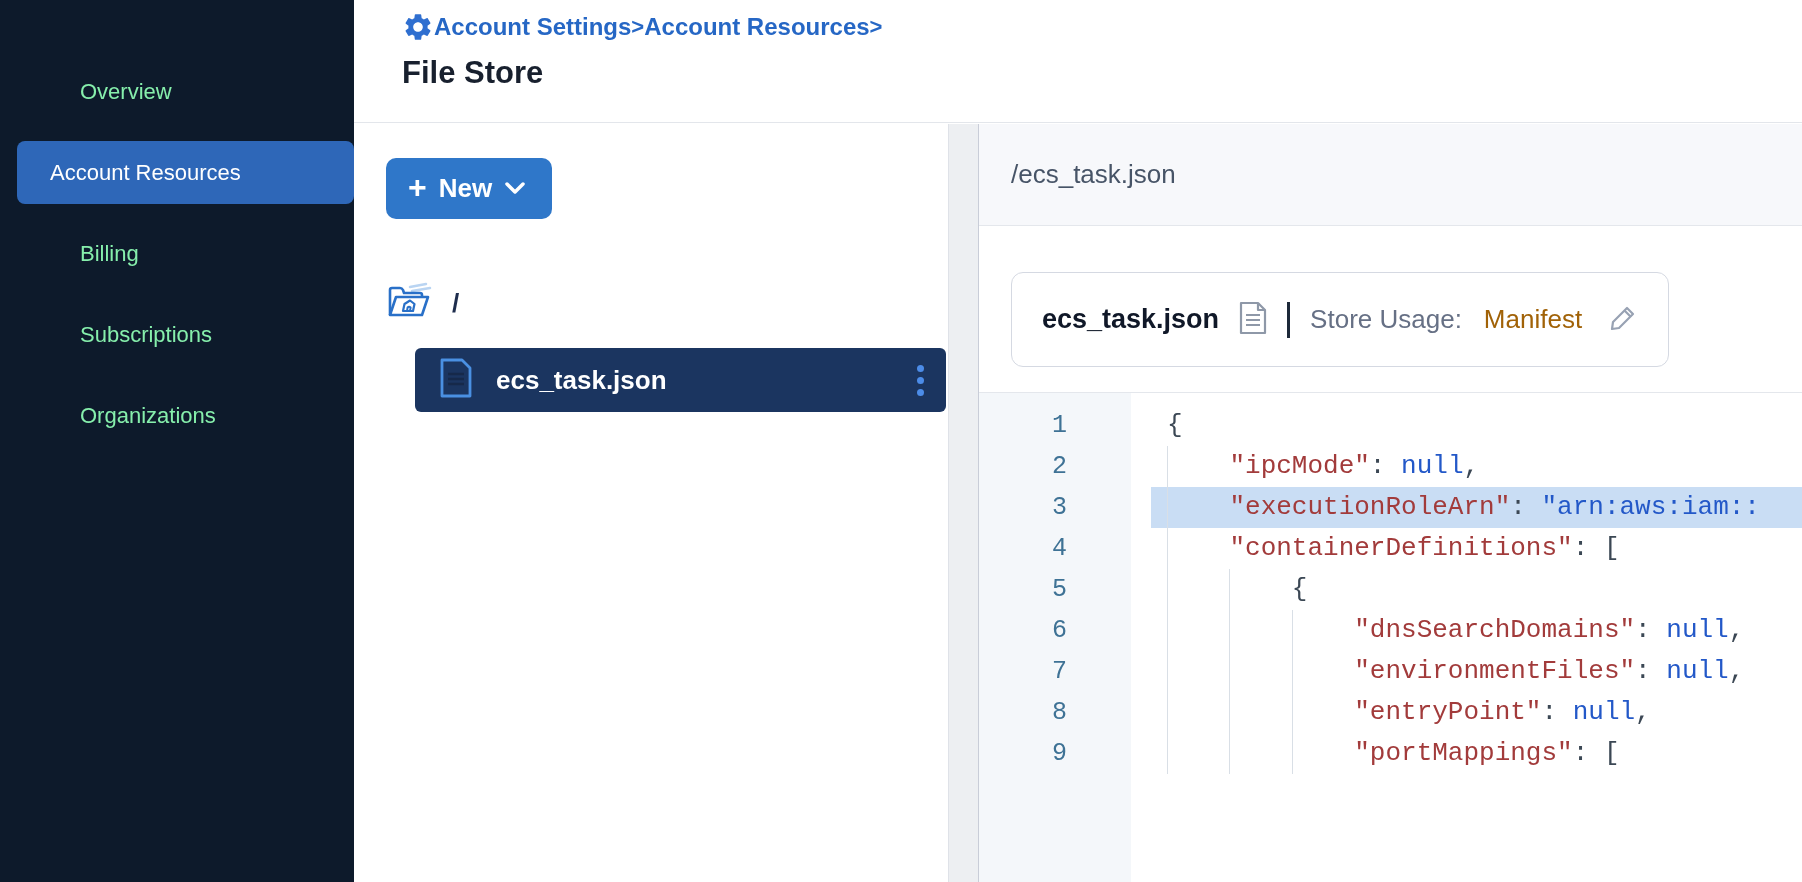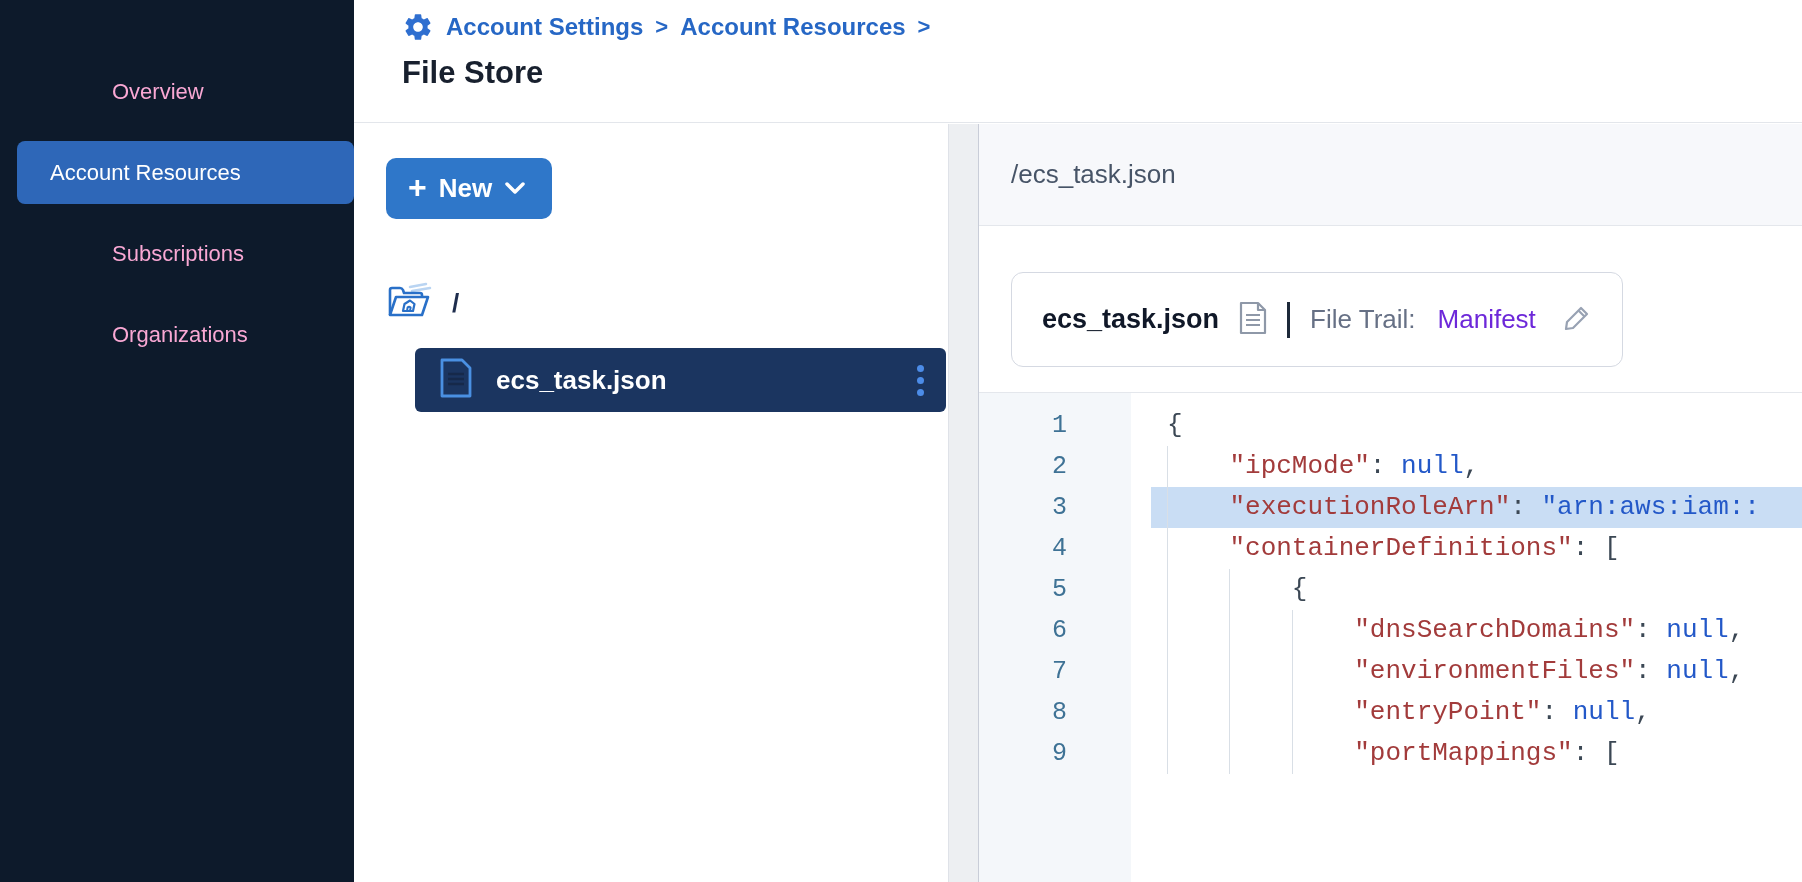--- a/index.html
+++ b/index.html
@@ -4,28 +4,28 @@
 <style>
   * { margin:0; padding:0; box-sizing:border-box; }
   html,body { width:1802px; height:882px; overflow:hidden; background:#ffffff;
               font-family:"Liberation Sans", sans-serif; }
   .app { position:relative; width:1802px; height:882px; }
 
   
   .sidebar { position:absolute; left:0; top:0; width:354px; height:882px;
              background:#0d1a2b; padding-top:60px; z-index:3; }
   .side-item { height:63px; margin-bottom:18px; display:flex; align-items:center;
-               padding-left:80px; color:#f9a8d4; font-size:22px; cursor:pointer;margin-left:32px; }
+               padding-left:80px; color:#86efac; font-size:22px; cursor:pointer; }
   .side-item.active { background:#2e67b8; border-radius:8px; margin-left:17px;
                       padding-left:33px; color:#ffffff; }
 
   
   .page-header { position:absolute; left:354px; top:0; width:1448px; height:123px;
                  background:#ffffff; border-bottom:1px solid #e3e6eb; padding:9px 0 0 48px; }
-  .breadcrumb { display:flex; align-items:center; gap:12px; height:36px; }
+  .breadcrumb { display:flex; align-items:center; height:36px; }
   .crumb-link { color:#2667c5; font-size:24px; font-weight:600; cursor:pointer; }
   .crumb-sep  { color:#2667c5; font-size:22px; font-weight:600; }
   .gear { width:32px; height:32px; color:#2f6fd0; }
   .page-title { margin-top:10px; font-size:31px; font-weight:700; color:#18202e; }
 
   
   .content { position:absolute; left:354px; top:124px; width:1448px; height:758px;
              display:flex; }
 
   
@@ -64,21 +64,21 @@
   .tab.active { font-weight:700; color:#101828; }
   .tab-underline { position:absolute; left:30px; bottom:-2px; width:128px; height:8px;
                    background:#2f77c9; border-radius:6px 6px 0 0; }
   .info-row { padding:46px 0 0 32px; }
   .info-box { display:inline-flex; align-items:center; gap:20px; height:95px;
               padding:0 30px; border:1.5px solid #d5d9e2; border-radius:12px;
               background:#ffffff; }
   .info-name { font-size:27px; font-weight:700; color:#101828; }
   .info-divider { width:3px; height:36px; background:#1d2939; }
   .info-usage-label { font-size:26px; color:#667085; }
-  .info-usage-value { font-size:26px; color:#6d28d9; margin-left:2px; }
+  .info-usage-value { font-size:26px; color:#a16207; margin-left:2px; }
   .icon-doc { color:#8e98a8; }
   .icon-pencil { color:#98a2b3; margin-left:6px; cursor:pointer; }
 
   
   .code-area { margin-top:25px; border-top:1px solid #e4e7ec; flex:1; display:flex;
                overflow:hidden; font-family:"Liberation Mono", monospace; }
   .gutter { width:152px; background:#f4f7fa; padding-top:12px; }
   .gutter .num { height:41px; line-height:41px; text-align:right; padding-right:64px;
                  font-size:25px; color:#3e7295; }
   .code-lines { flex:1; padding-top:12px; margin-left:20px; overflow:hidden; }
@@ -92,20 +92,21 @@
   .tok-p { color:#3b4754; }
 </style>
 </head>
 <body>
 
 <div class="app">
 
   <nav class="sidebar" id="sidebar">
       <div class="side-item">Overview</div>
       <div class="side-item active">Account Resources</div>
+      <div class="side-item">Billing</div>
       <div class="side-item">Subscriptions</div>
       <div class="side-item">Organizations</div>
     </nav>
 
   <header class="page-header">
     <div class="breadcrumb">
       <span class="gear">
         <svg viewBox="0 0 24 24" width="32" height="32" fill="currentColor">
             <path d="M19.14,12.94c0.04-0.3,0.06-0.61,0.06-0.94c0-0.32-0.02-0.64-0.07-0.94l2.03-1.58c0.18-0.14,0.23-0.41,0.12-0.61l-1.92-3.32c-0.12-0.22-0.37-0.29-0.59-0.22l-2.39,0.96c-0.5-0.38-1.03-0.7-1.62-0.94L14.4,2.81c-0.04-0.24-0.24-0.41-0.48-0.41h-3.84c-0.24,0-0.43,0.17-0.47,0.41L9.25,5.35C8.66,5.59,8.12,5.92,7.63,6.29L5.24,5.33c-0.22-0.08-0.47,0-0.59,0.22L2.74,8.87C2.62,9.08,2.66,9.34,2.86,9.48l2.03,1.58C4.84,11.36,4.8,11.69,4.8,12s0.02,0.64,0.07,0.94l-2.03,1.58c-0.18,0.14-0.23,0.41-0.12,0.61l1.92,3.32c0.12,0.22,0.37,0.29,0.59,0.22l2.39-0.96c0.5,0.38,1.03,0.7,1.62,0.94l0.36,2.54c0.05,0.24,0.24,0.41,0.48,0.41h3.84c0.24,0,0.44-0.17,0.47-0.41l0.36-2.54c0.59-0.24,1.13-0.56,1.62-0.94l2.39,0.96c0.22,0.08,0.47,0,0.59-0.22l1.92-3.32c0.12-0.22,0.07-0.47-0.12-0.61L19.14,12.94z M12,15.6c-1.98,0-3.6-1.62-3.6-3.6s1.62-3.6,3.6-3.6s3.6,1.62,3.6,3.6S13.98,15.6,12,15.6z"></path>
           </svg>
@@ -173,21 +174,21 @@
         <div class="info-box">
           <span class="info-name">ecs_task.json</span>
           <span class="icon-doc">
             <svg width="28" height="34" viewBox="0 0 28 34">
                 <path d="M2 2 L19 2 L26 9 L26 32 L2 32 Z" fill="none" stroke="currentColor" stroke-width="2.2" stroke-linejoin="round"></path>
                 <path d="M19 2 L19 9 L26 9" fill="none" stroke="currentColor" stroke-width="2.2" stroke-linejoin="round"></path>
                 <path d="M7 14 H21 M7 19 H21 M7 24 H21" stroke="currentColor" stroke-width="2.2"></path>
               </svg>
           </span>
           <span class="info-divider"></span>
-          <span class="info-usage-label">File Trail:</span>
+          <span class="info-usage-label">Store Usage:</span>
           <span class="info-usage-value">Manifest</span>
           <span class="icon-pencil">
             <svg width="30" height="30" viewBox="0 0 30 30">
                 <path d="M19 5 L25 11 L11 25 L4 26 L5 19 Z" fill="none" stroke="currentColor" stroke-width="2.2" stroke-linejoin="round"></path>
                 <path d="M16.5 7.5 L22.5 13.5" stroke="currentColor" stroke-width="2.2"></path>
               </svg>
           </span>
         </div>
       </div>
 

